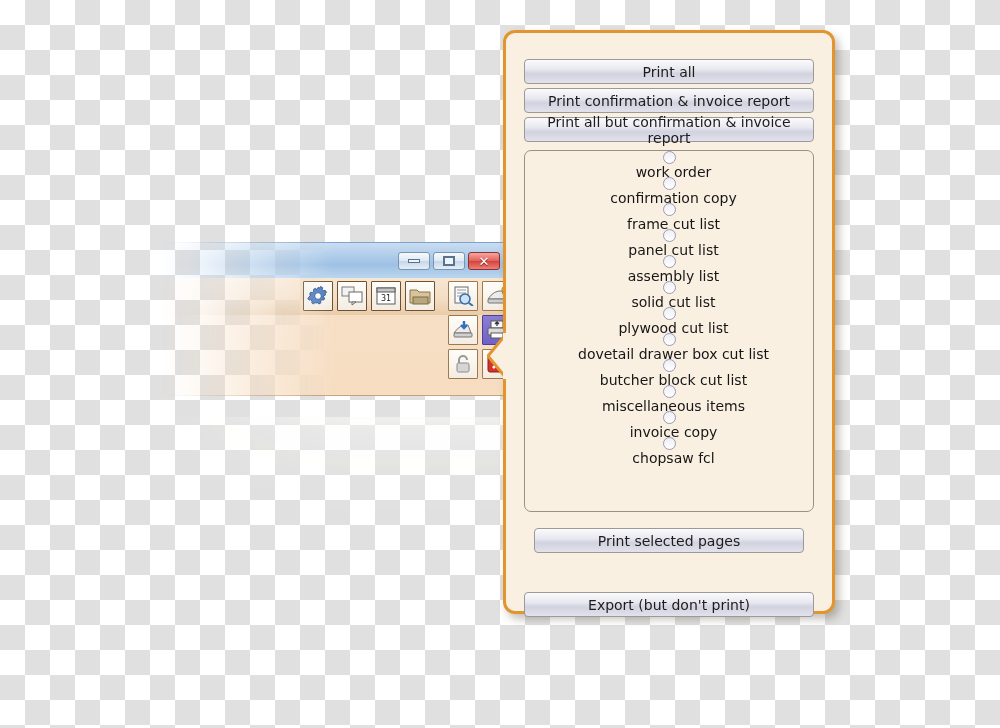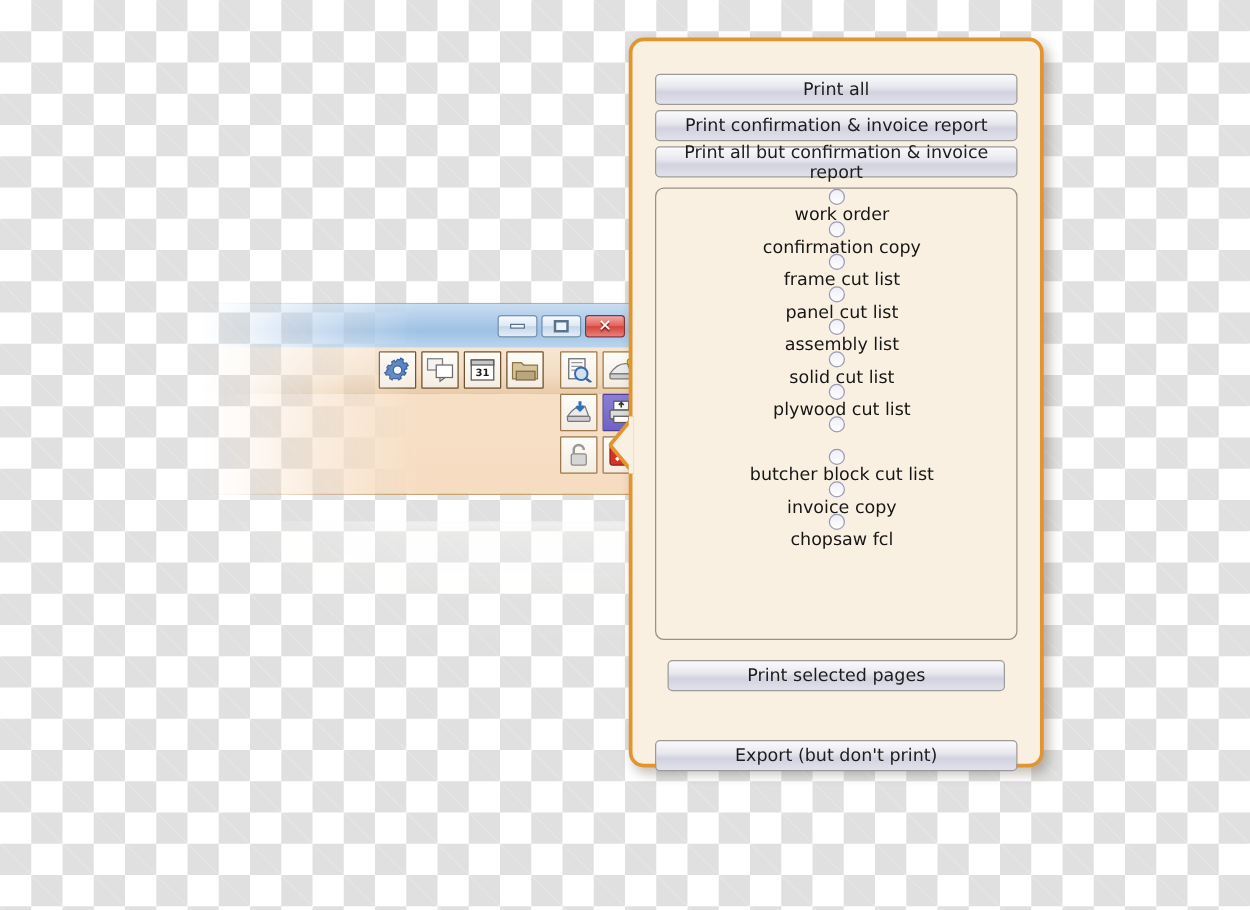--- a/index.html
+++ b/index.html
@@ -304,21 +304,21 @@
     </div>
 
     <div class="tool-btn" style="left:177px; top:39px;">
       <svg width="22" height="20" viewBox="0 0 22 20">
         <rect x="1" y="1" width="12" height="9" fill="#f2f2f2" stroke="#7d7d7d"></rect>
         <rect x="8" y="6" width="13" height="10" fill="#ffffff" stroke="#6b6b6b"></rect>
         <path d="M11 16 l0 3 l4 -3 z" fill="#ffffff" stroke="#6b6b6b"></path>
       </svg>
     </div>
 
-    <div class="tool-btn" style="left:211px; top:39px;font-weight:bold;">
+    <div class="tool-btn" style="left:211px; top:39px;">
       <svg width="22" height="20" viewBox="0 0 22 20">
         <rect x="2" y="2" width="18" height="16" fill="#ffffff" stroke="#5a5a5a"></rect>
         <rect x="2" y="2" width="18" height="4" fill="#c6c6c6" stroke="#5a5a5a"></rect>
         <text x="11" y="15" font-size="8" text-anchor="middle" font-family="DejaVu Sans, sans-serif" fill="#1c1c1c">31</text>
       </svg>
     </div>
 
     <div class="tool-btn" style="left:245px; top:39px;">
       <svg width="22" height="20" viewBox="0 0 22 20">
         <path d="M1 4 h7 l2 2 h11 v11 H1 z" fill="#d8c49a" stroke="#8a7448"></path>
@@ -439,27 +439,32 @@
       <div class="opt-row">
         <span class="radio"></span>
         <span class="opt-label">solid cut list</span>
       </div>
       <div class="opt-row">
         <span class="radio"></span>
         <span class="opt-label">plywood cut list</span>
       </div>
       <div class="opt-row">
         <span class="radio"></span>
+        <span class="opt-label">dovetail drawer box cut list</span>
       </div>
       <div class="opt-row">
         <span class="radio"></span>
         <span class="opt-label">butcher block cut list</span>
       </div>
       <div class="opt-row">
         <span class="radio"></span>
+        <span class="opt-label">miscellaneous items</span>
+      </div>
+      <div class="opt-row">
+        <span class="radio"></span>
         <span class="opt-label">invoice copy</span>
       </div>
       <div class="opt-row">
         <span class="radio"></span>
         <span class="opt-label">chopsaw fcl</span>
       </div>
     </div>
 
     <div class="pushbtn" id="btn-print-selected">Print selected pages</div>
 

